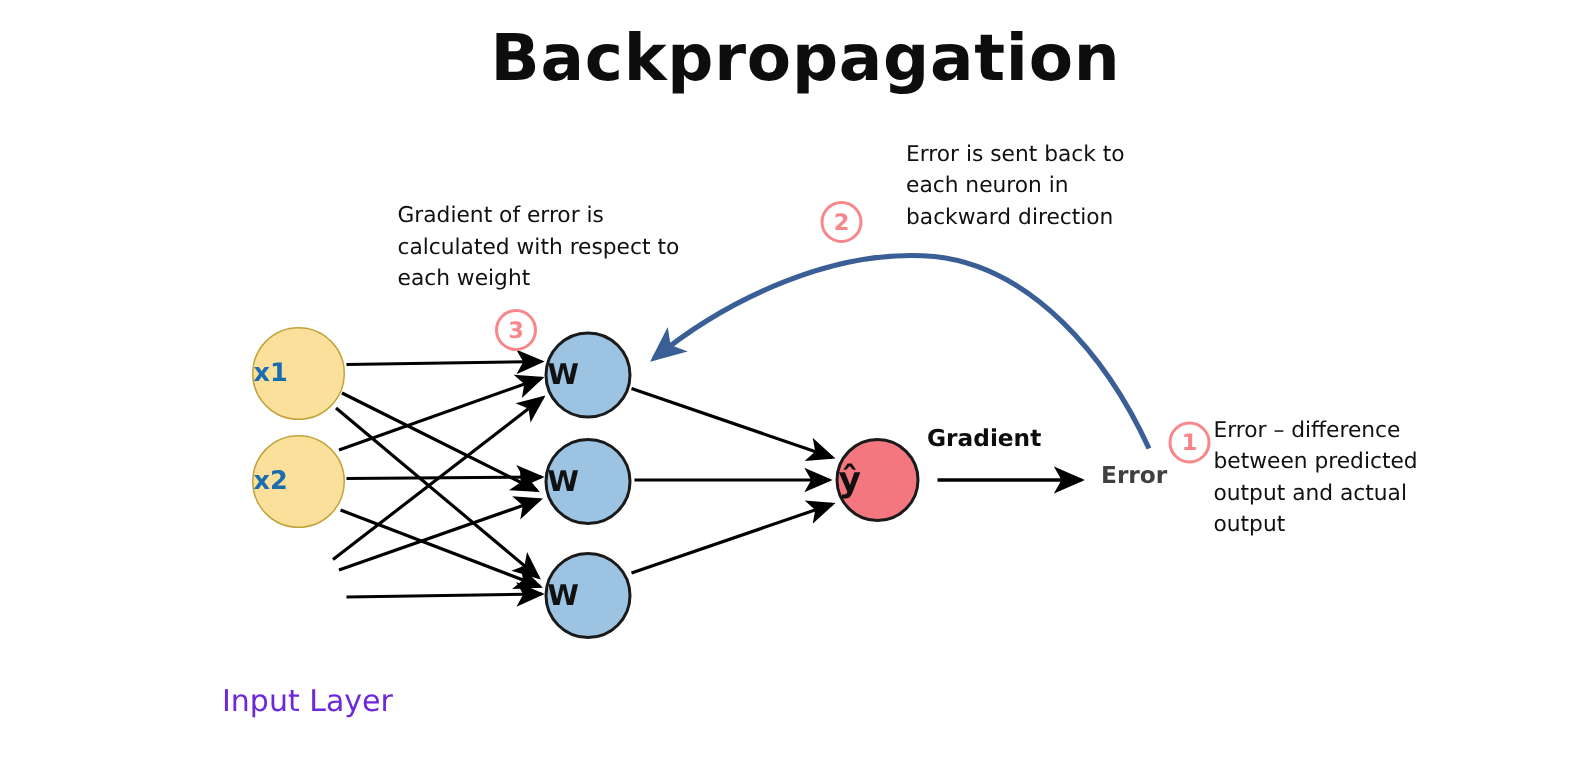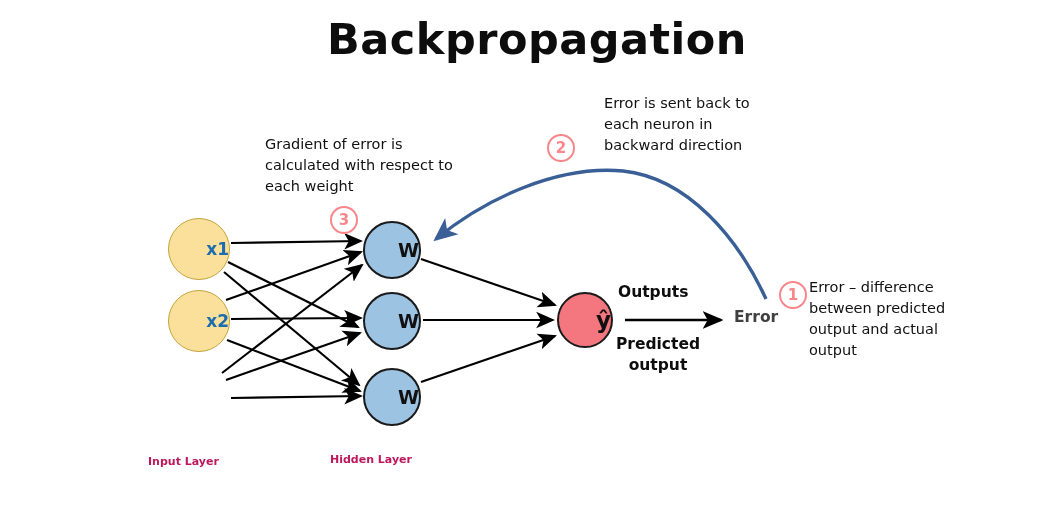--- a/index.html
+++ b/index.html
@@ -71,21 +71,21 @@
   }
   #badge-1 { left: 767px; top: 281px; }
   #badge-2 { left: 535px; top: 134px; }
   #badge-3 { left: 318px; top: 206px; }
 
   .node {
     position: absolute;
     border-radius: 50%;
     display: flex;
     align-items: center;
-    justify-content: flex-end;
+    justify-content: flex-start;
     box-sizing: border-box;
     font-family: "DejaVu Sans", sans-serif;
   }
   .node-input {
     width: 62px; height: 62px;
     background: #fbe09b;
     border: 1.6px solid #c2a43c;
     color: #1c6cb0;
     font-size: 17px;
     font-weight: 700;
@@ -102,23 +102,23 @@
     width: 56px; height: 56px;
     background: #f4777f;
     border: 2px solid #1a1a1a;
     color: #111111;
     font-size: 23px;
     font-weight: 700;
   }
 
   .layer-label {
     position: absolute;
-    font-size: 11px;
-    font-weight: 700;
-    color: #be185d;
+    font-size: 20px;
+    font-weight: 400;
+    color: #6d28d9;
     white-space: nowrap;
     font-family: "DejaVu Sans", sans-serif;
   }
   #label-input { left: 136px; top: 455px; }
   #label-hidden { left: 318px; top: 453px; }
   #label-output { left: 503px; top: 454px; }
 
   .flow-label {
     position: absolute;
     font-size: 15.5px;
@@ -210,26 +210,24 @@
     <span>W</span>
   </div>
   <div class="node node-hidden" style="left:351px; top:368px;">
     <span>W</span>
   </div>
 
   <div class="node node-output" style="left:545px; top:292px;">
     <span>ŷ</span>
   </div>
 
-  <div class="flow-label" id="label-outputs">Outputs</div>
-  <div class="flow-label" id="label-predicted">Predicted output</div>
+  <div class="flow-label" id="label-outputs">Gradient</div>
   <div id="label-error">Error</div>
 
   <div class="layer-label" id="label-input">Input Layer</div>
-  <div class="layer-label" id="label-hidden">Hidden Layer</div>
 
   <div class="anno anno-3">Gradient of error is calculated with respect to each weight</div>
   <div class="anno anno-2">Error is sent back to each neuron in backward direction</div>
   <div class="anno anno-1">Error – difference between predicted output and actual output</div>
 
   <div class="badge" id="badge-1">1</div>
   <div class="badge" id="badge-2">2</div>
   <div class="badge" id="badge-3">3</div>
 
 </div>

